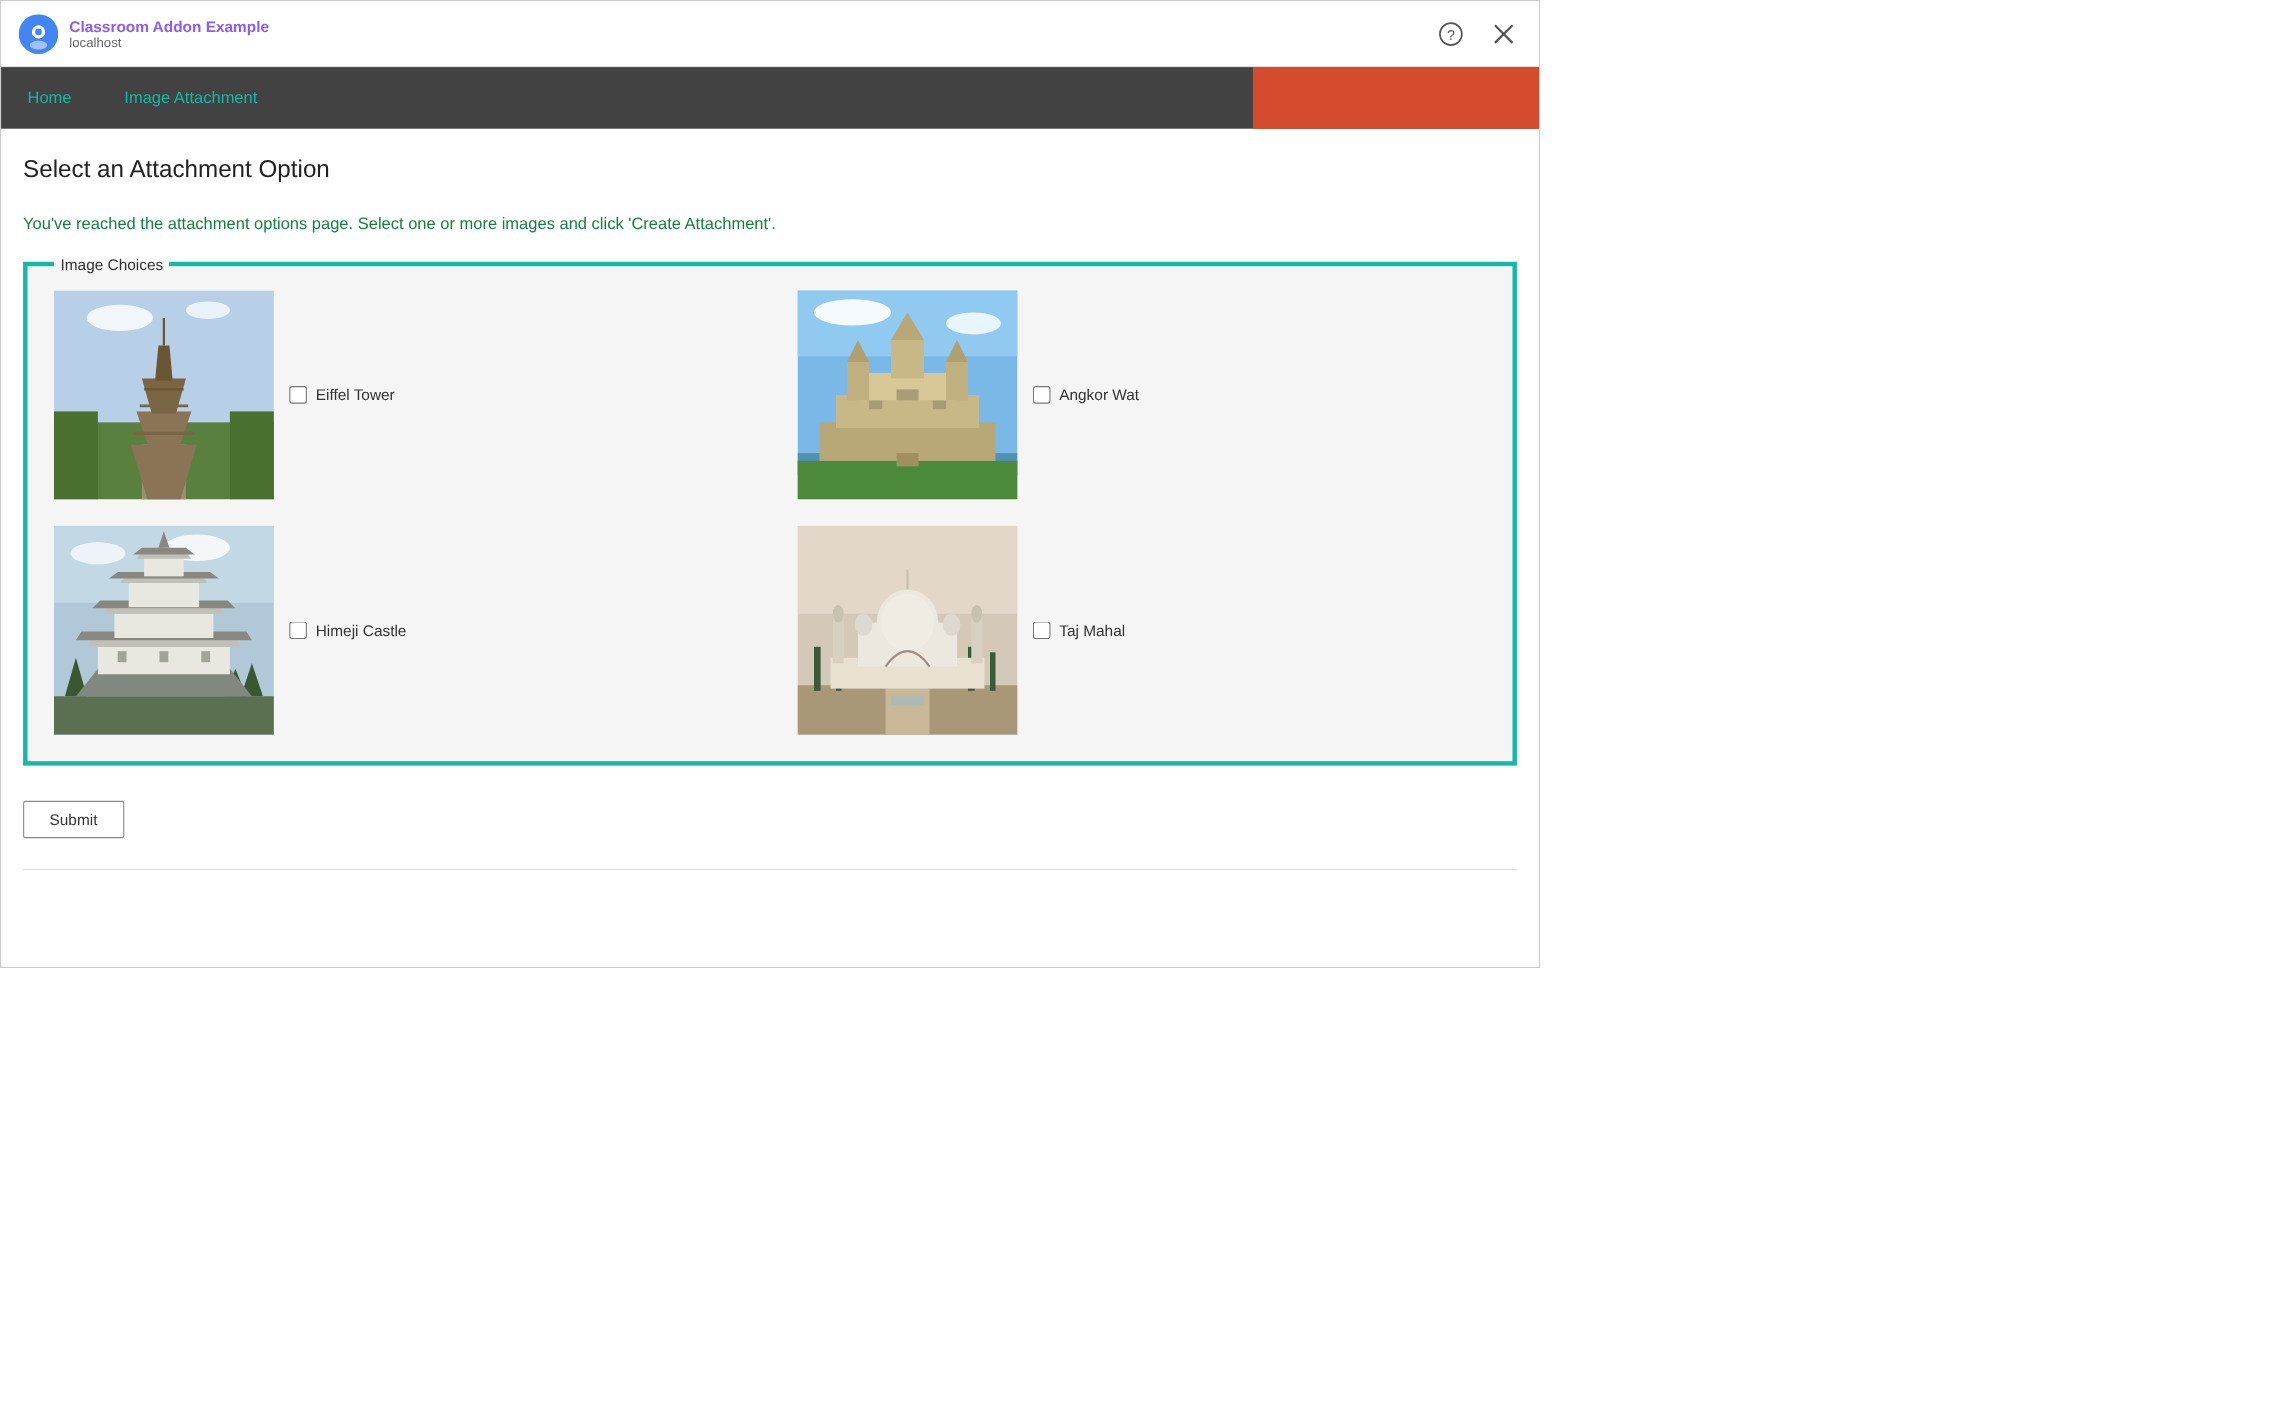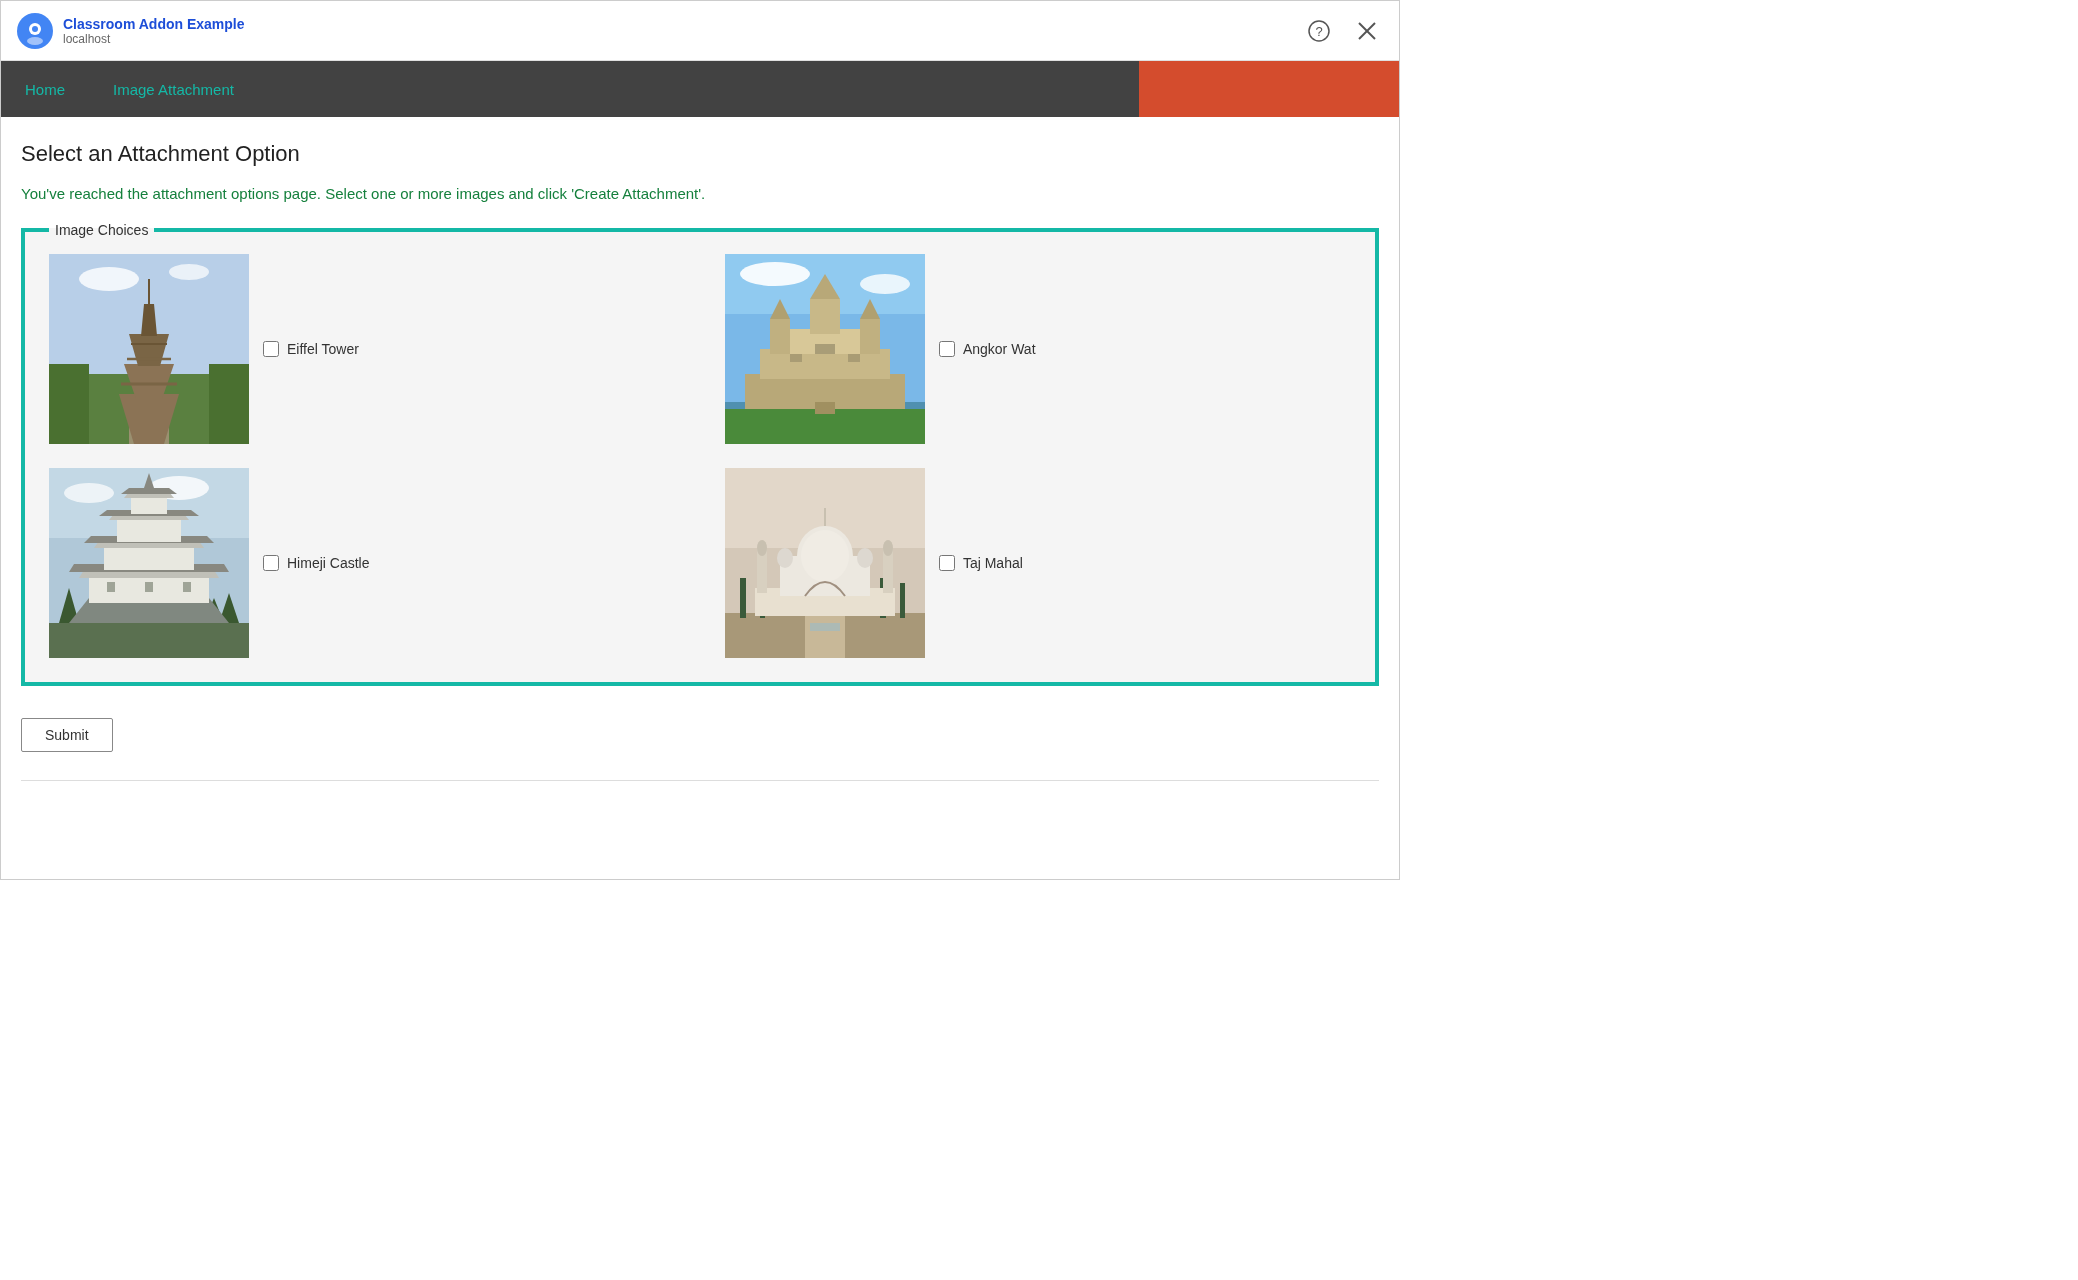--- a/index.html
+++ b/index.html
@@ -31,21 +31,21 @@
       width: 36px;
       height: 36px;
     }
     .title-info {
       display: flex;
       flex-direction: column;
     }
     .app-title {
       font-size: 14px;
       font-weight: bold;
-      color: #1d4ed8;
+      color: #8b5cf6;
     }
     .app-subtitle {
       font-size: 12px;
       color: #666;
     }
     .title-bar-right {
       display: flex;
       align-items: center;
       gap: 16px;
     }
@@ -91,21 +91,21 @@
     }
 
     
     .main-content {
       padding: 24px 20px;
     }
     .page-title {
       font-size: 22px;
       font-weight: normal;
       color: #222;
-      margin-bottom: 18px;
+      margin-bottom: 28px;
     }
     .page-description {
       font-size: 15px;
       color: #15803d;
       margin-bottom: 20px;
     }
 
     
     .image-choices-fieldset {
       border: 4px solid #14b8a6;

